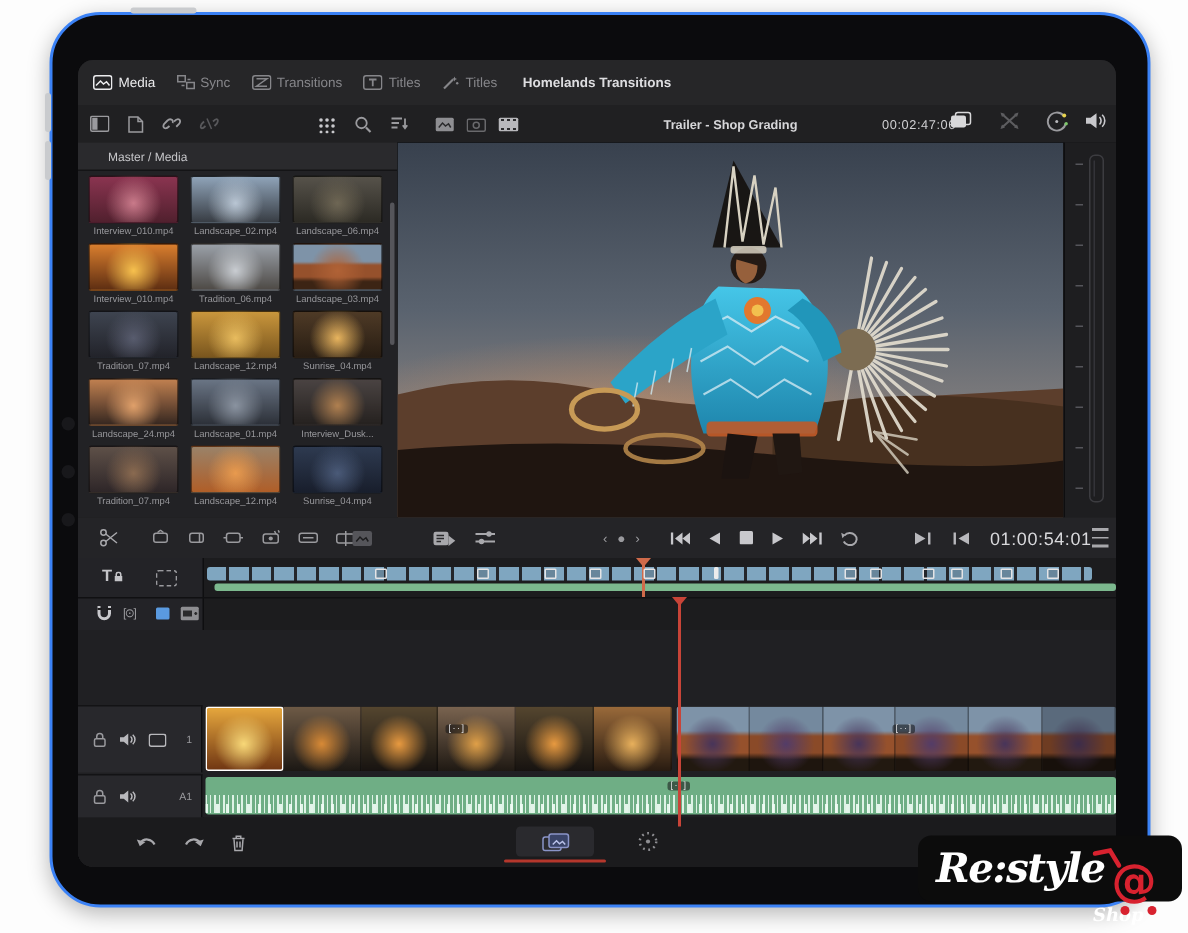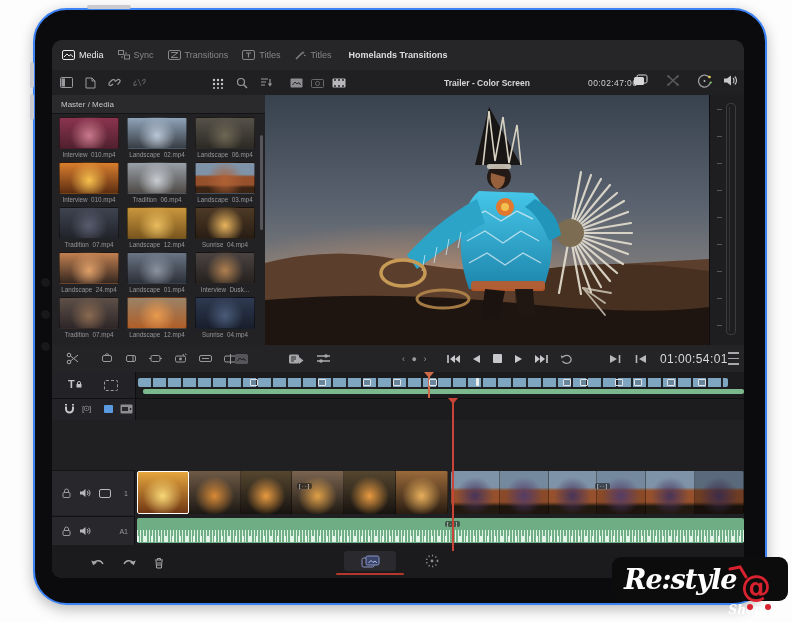--- a/index.html
+++ b/index.html
@@ -33,21 +33,21 @@
   .sr-icons-a{left:8px;}
   .sr-icons-b{left:160px;}
   .sr-icons-c{left:238px;gap:8px;}
   .viewer-title{position:absolute;left:435px;top:0;transform:translateX(-50%);height:25px;display:flex;align-items:center;color:#d6d6d9;font-size:8.5px;font-weight:bold;}
   .viewer-tc{position:absolute;left:536px;top:0;height:25px;display:flex;align-items:center;color:#cfcfd2;font-size:8.5px;letter-spacing:.4px;}
   .vh-icon{position:absolute;top:4px;}
 
   
   .main{position:absolute;left:0;top:55px;width:692px;height:250px;}
   .media-pool{position:absolute;left:0;top:0;width:213px;height:250px;background:#222225;border-right:1px solid #0e0e10;}
-  .breadcrumb{height:18px;background:#2a2a2d;color:#c6c6c9;font-size:8px;display:flex;align-items:center;padding-left:9px;border-bottom:1px solid #141416;}
+  .breadcrumb{height:18px;background:#2a2a2d;color:#c6c6c9;font-size:8px;display:flex;align-items:center;padding-left:20px;border-bottom:1px solid #141416;}
   .clips-grid{position:absolute;left:6px;top:22px;width:198px;display:grid;grid-template-columns:repeat(3,1fr);column-gap:6px;row-gap:4px;}
   .clip{width:62px;}
   .thumb{width:58px;height:30px;border-radius:2px;margin:0 auto;border:1px solid rgba(0,0,0,.45);}
   .clip-label{width:62px;color:#97979b;font-size:6.3px;text-align:center;margin-top:2px;white-space:nowrap;overflow:hidden;text-overflow:ellipsis;}
   .pool-scroll{position:absolute;right:2px;top:40px;width:3px;height:95px;border-radius:2px;background:#55555a;}
 
   .viewer{position:absolute;left:213px;top:0;width:444px;height:250px;background:#000;}
   .viewer svg{display:block;}
 
   .meter{position:absolute;left:657px;top:0;width:35px;height:250px;background:#1e1e20;border-left:1px solid #0e0e10;}
@@ -225,21 +225,21 @@
             </svg>
           <svg width="13" height="10" viewBox="0 0 13 10" opacity="0.6">
               <rect x="0.5" y="1.5" width="12" height="8" rx="1" fill="none" stroke="#9a9a9e"></rect>
               <circle cx="6.5" cy="5.5" r="2" fill="none" stroke="#9a9a9e"></circle>
             </svg>
           <svg width="14" height="10" viewBox="0 0 14 10">
               <rect x="0.5" y="0.5" width="13" height="9" rx="1" fill="#b8b8bc"></rect>
               <path d="M2 2 h2 M6 2 h2 M10 2 h2 M2 8 h2 M6 8 h2 M10 8 h2" stroke="#2a2a2c" stroke-width="1.4"></path>
             </svg>
         </div>
-        <div class="viewer-title">Trailer - Color Screen</div>
+        <div class="viewer-title">Trailer - Shop Grading</div>
         <div class="viewer-tc">00:02:47:06</div>
         <svg class="vh-icon" style="right:95px" width="16" height="13" viewBox="0 0 16 13">
             <rect x="1" y="3" width="10" height="8" rx="1.5" fill="#d8d8da"></rect>
             <rect x="4" y="1" width="10" height="8" rx="1.5" fill="none" stroke="#d8d8da"></rect>
           </svg>
         <svg class="vh-icon" style="right:64px" width="14" height="13" viewBox="0 0 14 13" opacity="0.5">
             <path d="M2 2 L12 11 M12 2 L2 11" stroke="#9a9a9e" stroke-width="1.4"></path>
             <path d="M1 1 l3 1 -2 2 Z M13 1 l-3 1 2 2 Z M1 12 l3 -1 -2 -2 Z M13 12 l-3 -1 2 -2 Z" fill="#9a9a9e"></path>
           </svg>
         <svg class="vh-icon" style="right:32px" width="15" height="14" viewBox="0 0 15 14">

